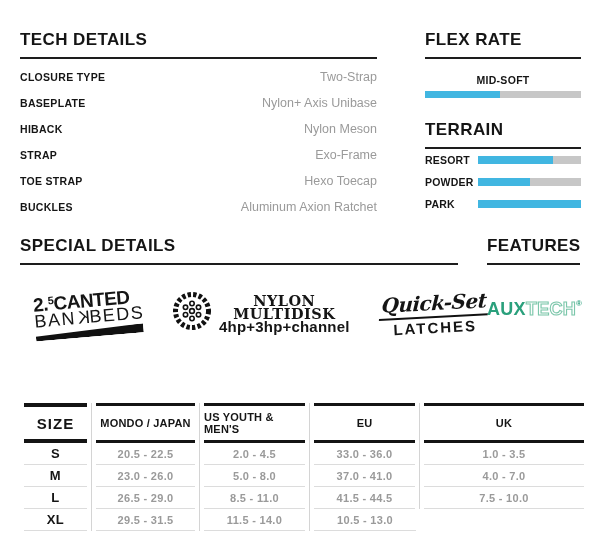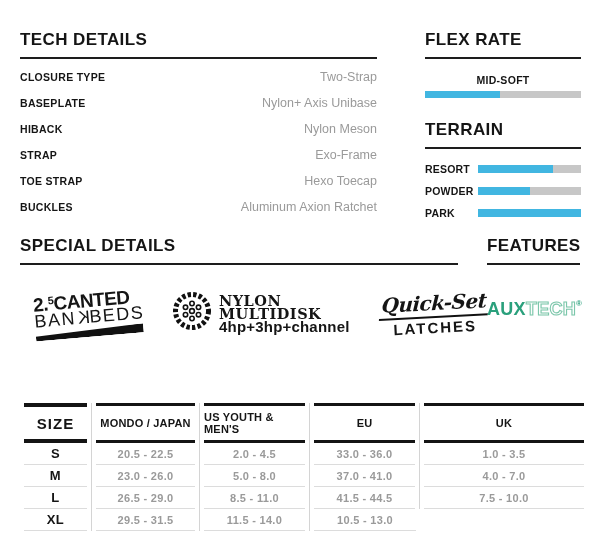--- a/index.html
+++ b/index.html
@@ -23,37 +23,37 @@
   .tech-value { font-size:12.5px; color:#9a9a9a; }
 
   
   #flex { left:425px; top:30px; width:156px; }
   .flex-label { text-align:center; font-size:10.5px; font-weight:700; letter-spacing:.3px; margin-top:15px; }
   .bar { height:7px; background:#c7c7c7; position:relative; margin-top:5px; }
   .bar-fill { position:absolute; left:0; top:0; bottom:0; background:#41b6e1; }
 
   
   #terrain { left:425px; top:120px; width:156px; }
-  #terrain-rows { margin-top:9px; }
+  #terrain-rows { }
   .terrain-row { display:flex; align-items:center; height:22px; }
   .terrain-label { width:53px; font-size:10.5px; font-weight:700; letter-spacing:.2px; }
   .terrain-bar { flex:1; height:8px; background:#c7c7c7; position:relative; }
 
   
   #special { left:20px; top:236px; width:438px; }
   #badges { display:flex; align-items:center; margin-top:24px; padding-left:14px; gap:30px; }
 
   .b-canted { transform:rotate(-5deg); width:108px; }
   .cb-l1 { font-weight:900; font-size:19px; letter-spacing:-.5px; line-height:17px; white-space:nowrap; }
   .cb-l1 sup { font-size:11px; font-weight:900; vertical-align:6px; }
   .cb-l2 { font-size:18px; font-weight:400; letter-spacing:1.5px; line-height:17px; white-space:nowrap; }
   .flip { display:inline-block; transform:scaleX(-1); }
   .cb-bar { height:9px; background:#111; margin-top:2px; clip-path:polygon(0 45%, 100% 0, 100% 100%, 0 100%); }
 
-  .b-multidisk { display:flex; align-items:center; gap:7px; }
+  .b-multidisk { display:flex; align-items:center; gap:7px;text-align:center; }
   .md-text { line-height:13px; }
   .md-big { font-family:"DejaVu Serif", serif; font-weight:700; font-size:14.5px; letter-spacing:.5px; white-space:nowrap; }
   .md-sub { font-size:15px; font-weight:700; margin-top:0; letter-spacing:.2px; white-space:nowrap; }
 
   .b-quickset { transform:rotate(-3deg); text-align:center; }
   .qs-script { font-family:"DejaVu Serif", serif; font-style:italic; font-weight:700; font-size:20px;
                letter-spacing:-.5px; border-bottom:2.5px solid #111; padding:0 2px 1px 2px; display:inline-block;
                transform:skewX(-6deg); white-space:nowrap; }
   .qs-latches { font-size:15px; font-weight:800; letter-spacing:2px; margin-top:1px; white-space:nowrap; }
 

